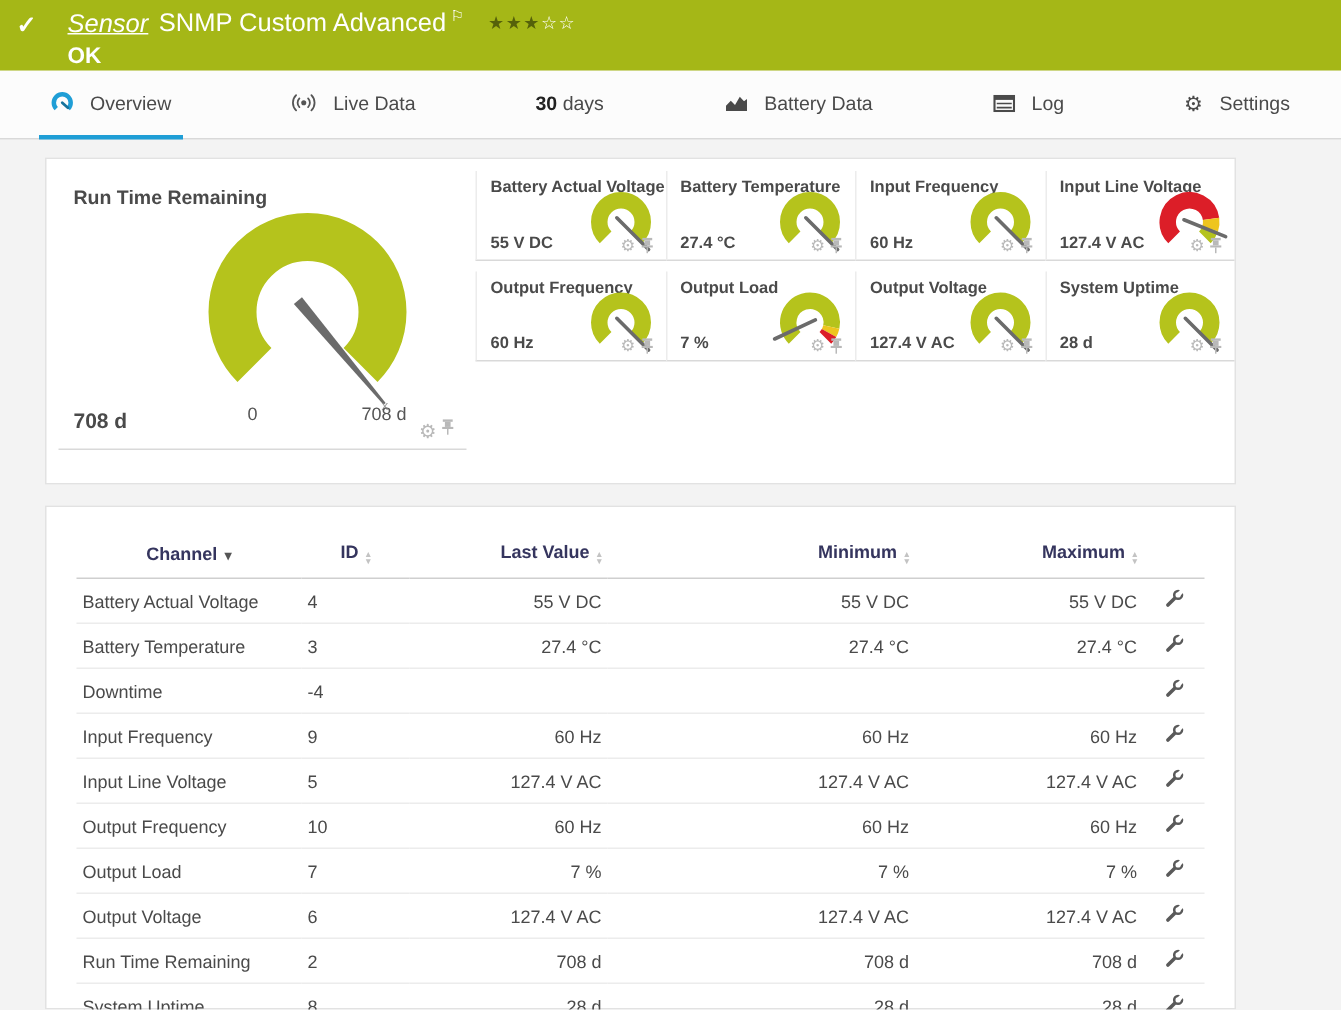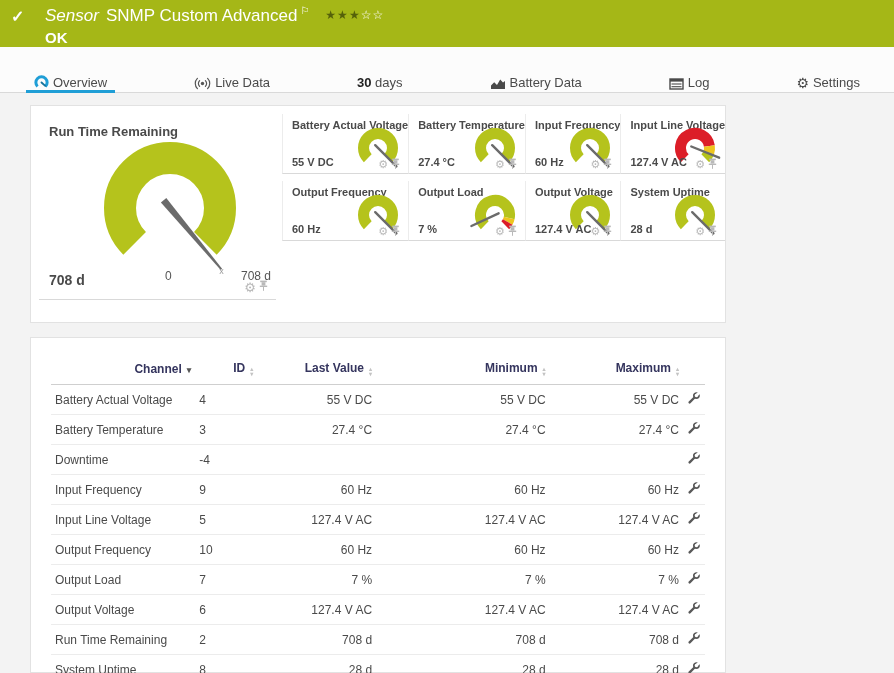--- a/index.html
+++ b/index.html
@@ -3,39 +3,39 @@
 <meta charset="utf-8">
 <style>
   * { margin:0; padding:0; box-sizing:border-box; }
   html,body { width:894px; height:673px; overflow:hidden; background:#f3f3f3;
               font-family:"Liberation Sans", sans-serif; }
 
   
   .topbar { height:47px; background:#a5b717; color:#fff; position:relative; }
   .check  { position:absolute; left:11px; top:7px; font-size:16px; font-weight:bold; }
   .title-line { padding:5px 0 0 45px; font-size:17px; white-space:nowrap; }
-  .kind   { font-style:italic; margin-right:7px; }
+  .kind   { font-style:italic; margin-right:7px;text-decoration:underline; }
   .flag   { font-size:10px; vertical-align:super; margin-left:3px; }
   .stars  { margin-left:16px; font-size:12px; letter-spacing:1px; vertical-align:2px; }
   .star.filled { color:#55610a; }
   .star.empty  { color:#ffffff; }
   .status { padding:3px 0 0 45px; font-size:15px; font-weight:bold; }
 
   
   .tabbar { height:46px; background:#fcfcfc; display:flex; justify-content:space-between;
             align-items:stretch; padding:0 26px; border-bottom:1px solid #d9d9d9; }
-  .tab { display:flex; align-items:flex-end; gap:4px; font-size:13px; color:#4a4a4a;
+  .tab { display:flex; align-items:center; gap:11px; font-size:13px; color:#4a4a4a;
          cursor:pointer; border-bottom:3px solid transparent; margin-bottom:-1px; padding:0 8px; }
   .tab.active { border-bottom-color:#1f9ed6; }
   .tab b { color:#222; }
   .tab .gear-glyph { font-size:14px; color:#4a4a4a; line-height:1; }
 
   
   .main { height:580px; padding:12px 0 0 30px; }
-  .panel { width:696px; background:#fff; border:1px solid #e2e2e2; }
+  .panel { width:794px; background:#fff; border:1px solid #e2e2e2; }
 
   
   .gauge-panel { height:218px; display:flex; padding:8px 0 0 8px; }
   .big-tile { width:272px; height:186px; position:relative; border-bottom:1px solid #d9d9d9; }
   .big-title { font-size:13px; font-weight:bold; color:#4a4a4a; padding:10px 0 0 10px; }
   .big-gauge-svg { position:absolute; right:14px; top:14px; }
   .g-min { position:absolute; left:126px; bottom:16px; font-size:12px; color:#555; }
   .g-max { position:absolute; left:202px; bottom:16px; font-size:12px; color:#555; }
   .big-value { position:absolute; left:10px; bottom:11px; font-size:14px; font-weight:bold; color:#4a4a4a; }
   .tile-icons { position:absolute; right:8px; bottom:3px; display:flex; align-items:center; gap:3px;
@@ -45,21 +45,21 @@
   .small-grid { flex:1; display:grid; grid-template-columns:repeat(4,1fr); grid-auto-rows:60px;
                 row-gap:7px; margin-left:6px; align-content:start; }
   .small-tile { position:relative; border-left:1px solid #ececec; border-bottom:1px solid #d9d9d9; }
   .small-title { font-size:11px; font-weight:bold; color:#4a4a4a; padding:5px 0 0 9px; white-space:nowrap; overflow:hidden; }
   .small-gauge-svg { position:absolute; right:4px; top:12px; }
   .small-value { position:absolute; left:9px; bottom:5px; font-size:11px; font-weight:bold; color:#4a4a4a; }
 
   
   .table-panel { margin-top:14px; height:336px; padding:14px 20px 0 20px; }
   table { width:100%; border-collapse:collapse; font-size:12px; }
-  thead th { font-weight:bold; color:#35355e; text-align:right; padding:9px 4px 8px 4px;
+  thead th { font-weight:bold; color:#35355e; text-align:center; padding:9px 4px 8px 4px;
              border-bottom:1px solid #cfcfcf; white-space:nowrap; }
   thead th.r { text-align:right; }
   tbody td { padding:6px 4px; color:#4a4a4a; border-bottom:1px solid #ececec; white-space:nowrap; }
   tbody td.r { text-align:right; }
   td.ic { text-align:center; }
   .sort-active { font-size:9px; color:#555; margin-left:5px; }
   .sort-dual { display:inline-flex; flex-direction:column; font-size:6px; line-height:4.5px;
                color:#c3c3c3; vertical-align:1px; margin-left:5px; }
   .wrench-btn { display:inline-block; cursor:pointer; }
 </style>

